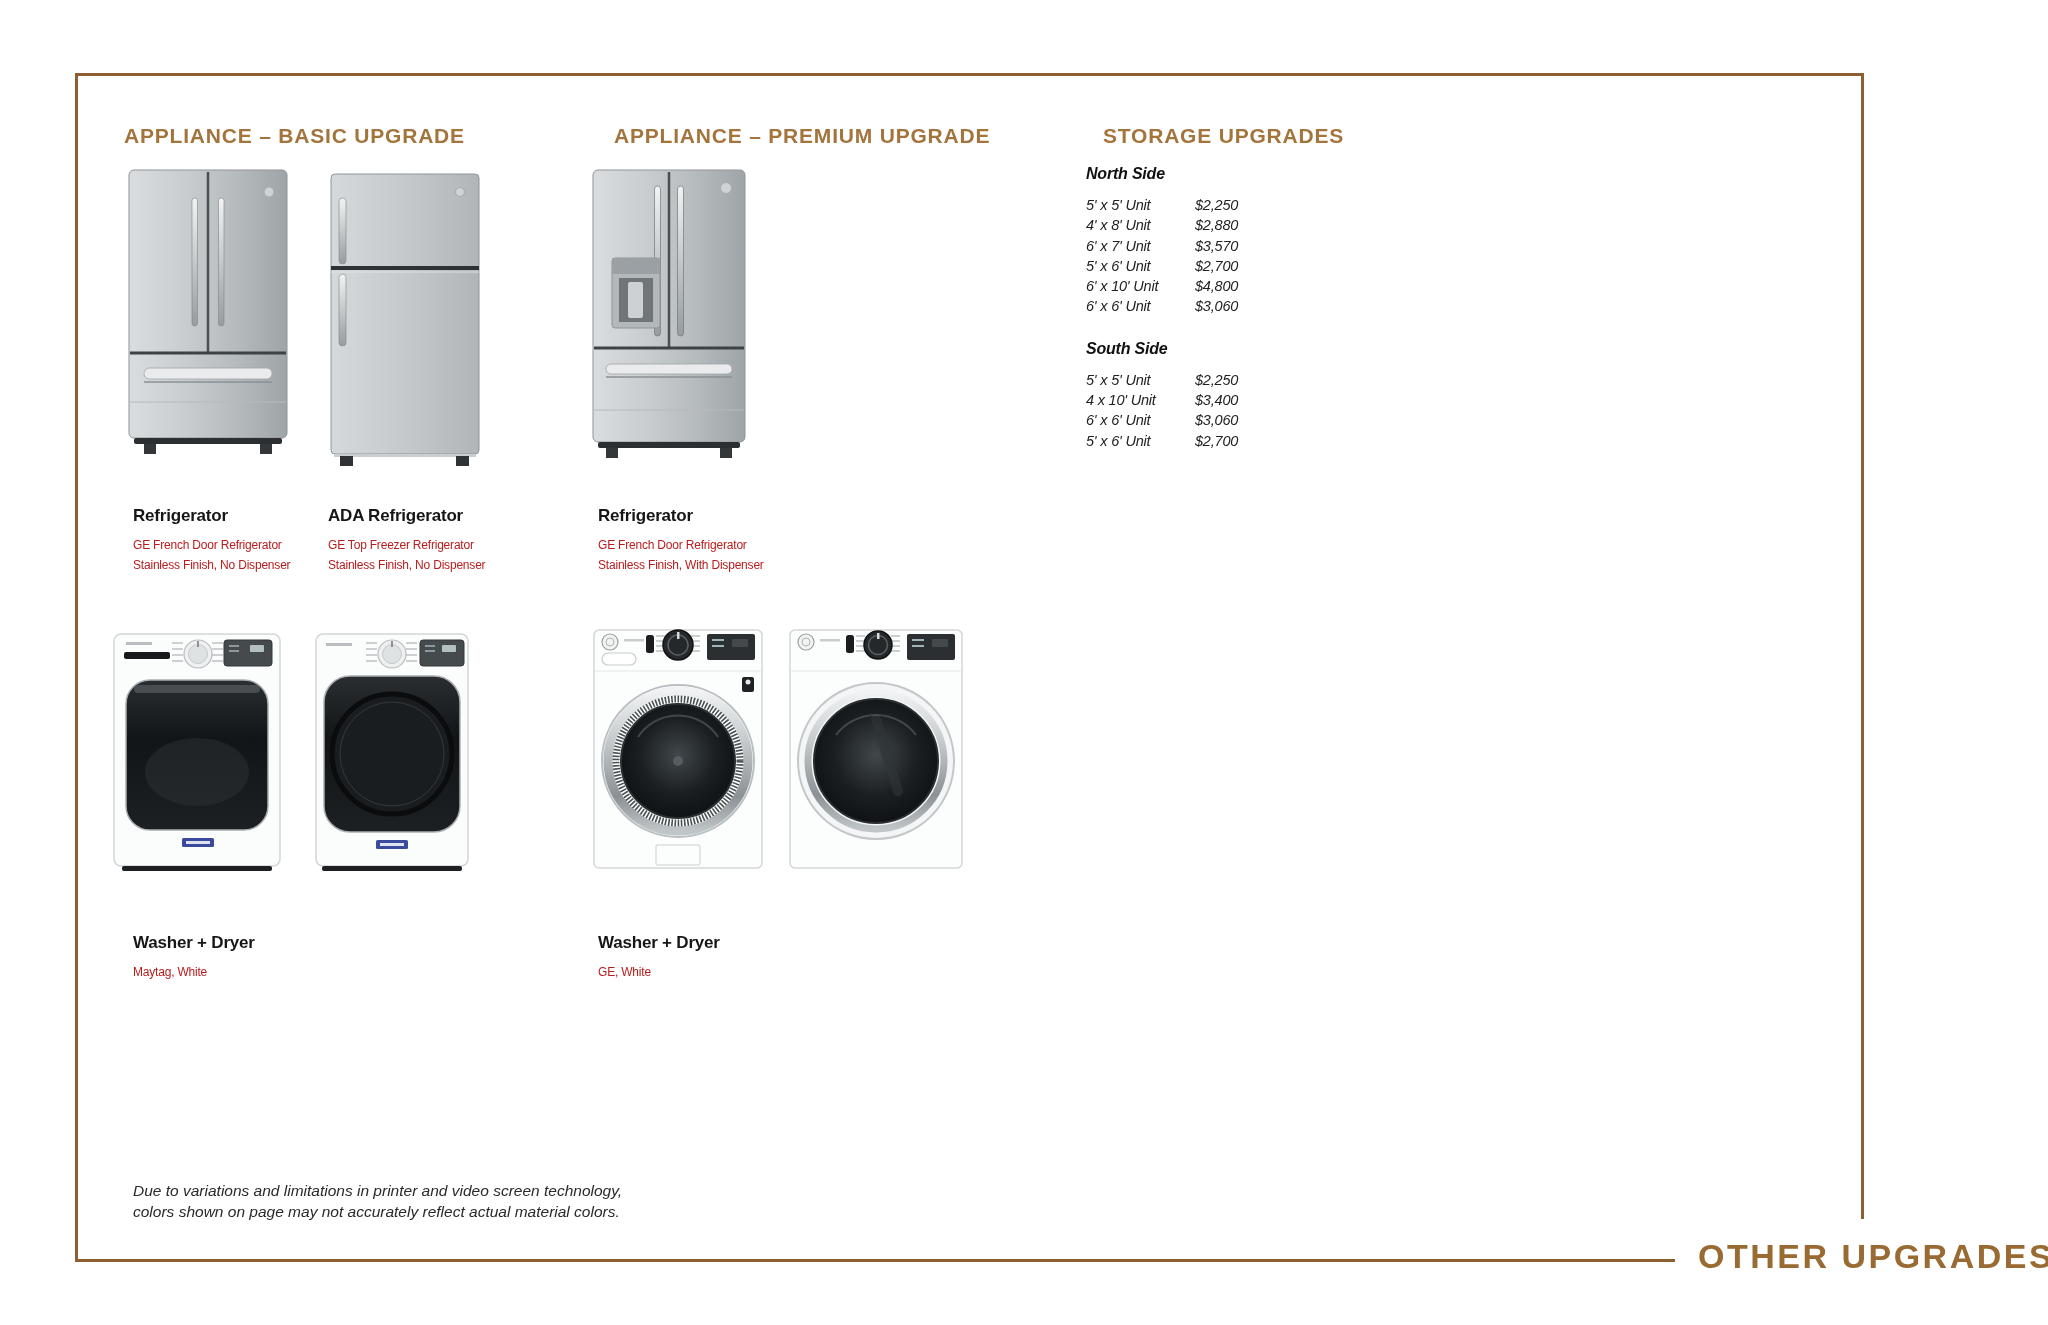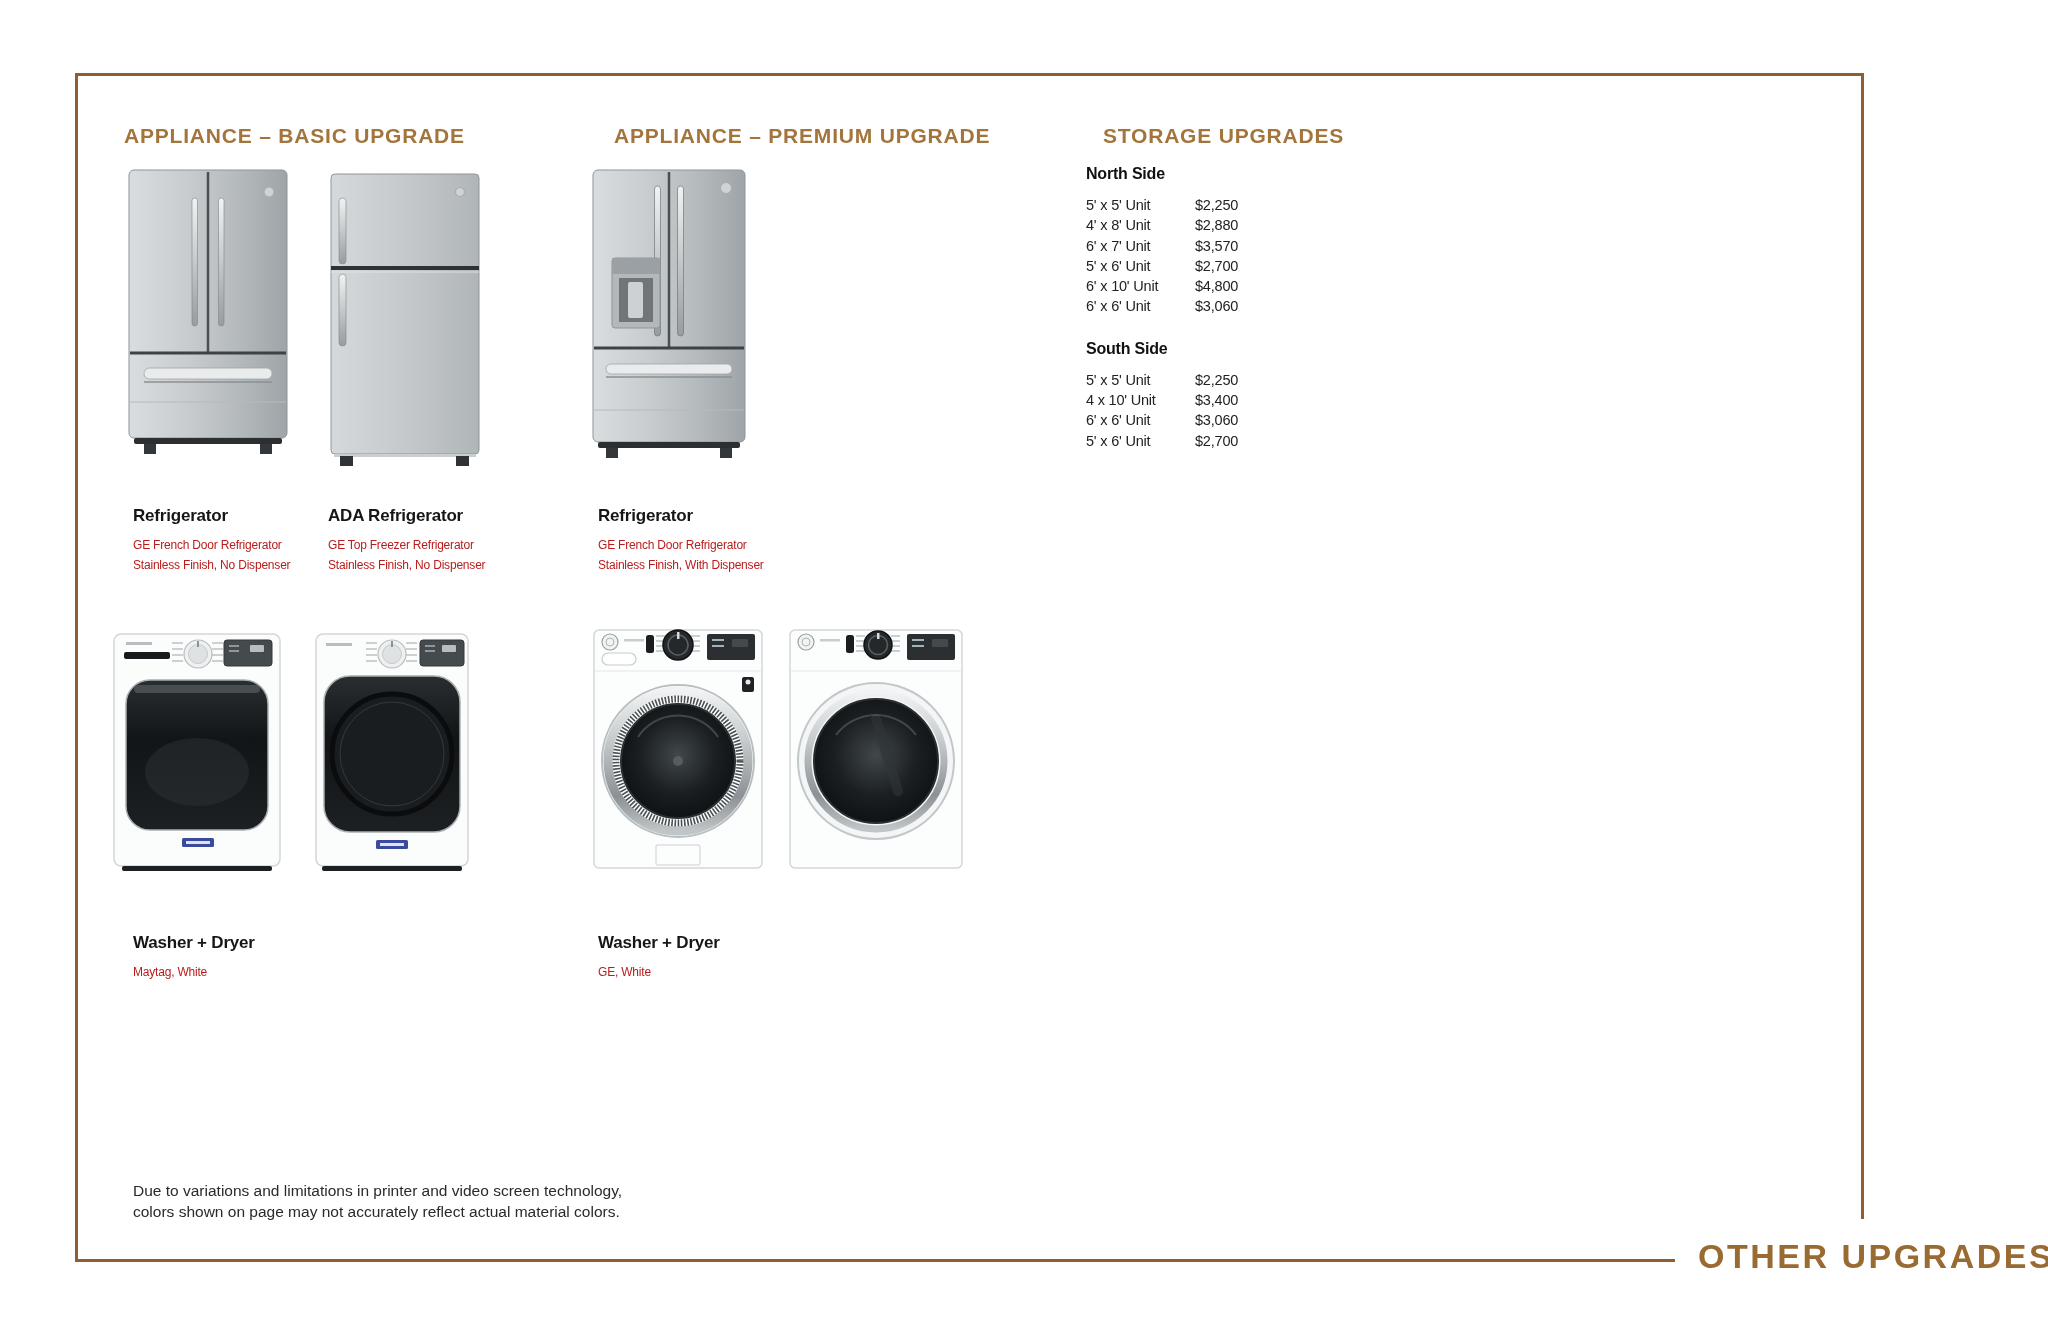--- a/index.html
+++ b/index.html
@@ -17,28 +17,28 @@
 
   .sec-h{position:absolute;top:107px;margin:16px;font-size:21px;line-height:26px;
          font-weight:700;letter-spacing:0.8px;color:#a3743c;white-space:nowrap;}
 
   .appliance{position:absolute;display:block;}
 
   .caption{position:absolute;width:260px;}
   .cap-title{font-size:17px;font-weight:700;color:#161616;letter-spacing:-0.2px;margin-top:12px;}
   .cap-desc{margin-top:9px;font-size:12px;line-height:20px;color:#b91c1c;letter-spacing:-0.2px;}
 
-  .storage{position:absolute;left:1086px;top:165px;width:320px;}
+  .storage{position:absolute;left:1086px;top:165px;width:320px;font-style:italic;}
   .group-name{font-size:16px;line-height:18px;font-weight:700;color:#111;
               margin:0 0 12px 0;letter-spacing:-0.2px;}
   .group + .group{margin-top:23px;}
   .srow{display:grid;grid-template-columns:109px auto;font-size:14.5px;
         line-height:20.3px;color:#222;letter-spacing:-0.2px;}
 
-  .disclaimer{position:absolute;left:133px;top:1180px;
+  .disclaimer{position:absolute;left:133px;top:1180px;font-style:italic;
               font-size:15.5px;line-height:21px;color:#2a2a2a;}
 
   .page-title{position:absolute;left:1698px;top:1236px;font-size:34px;line-height:40px;
               font-weight:700;letter-spacing:2.5px;color:#9a6a33;white-space:nowrap;}
 </style>
 </head>
 <body>
 
 <div class="canvas">
 

